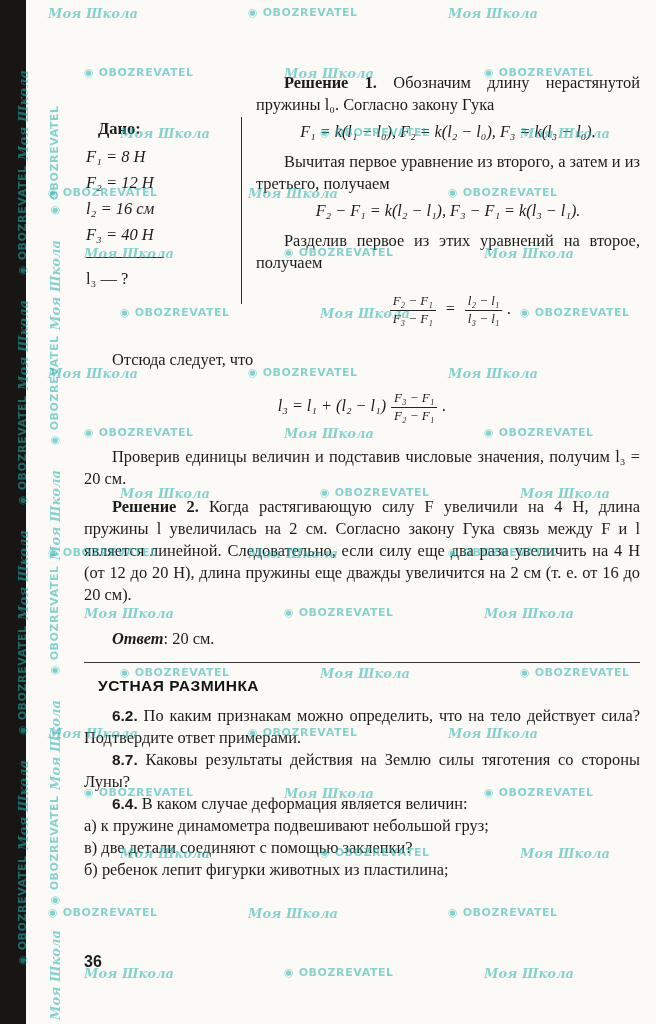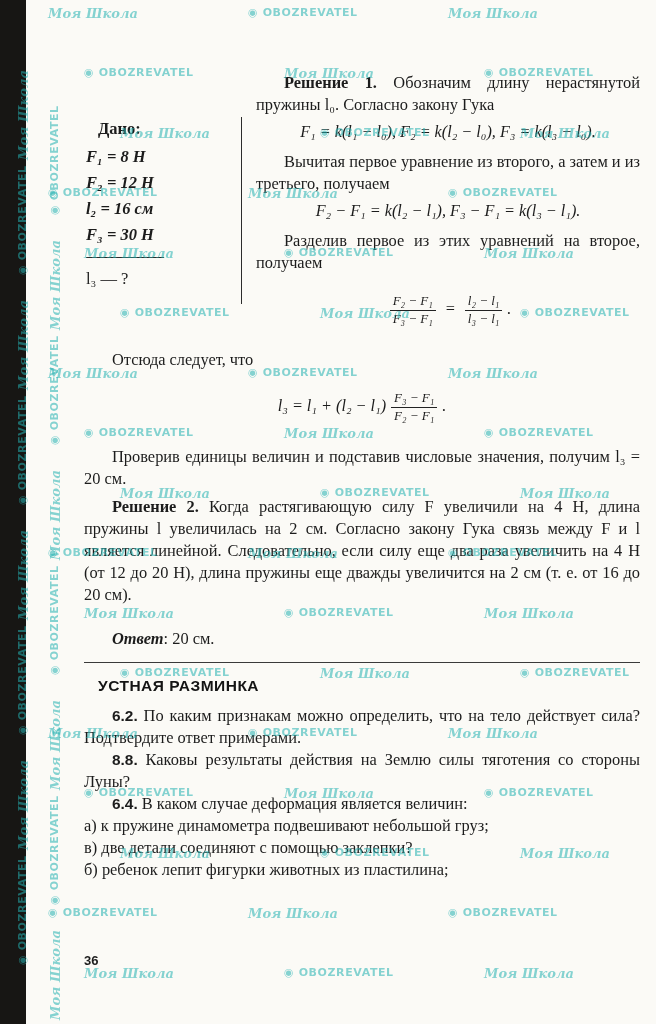--- a/index.html
+++ b/index.html
@@ -5,21 +5,21 @@
   * { margin:0; padding:0; box-sizing:border-box; }
   html,body { width:656px; height:1024px; }
   body { font-family:"Liberation Serif", serif; color:#1c1c1c; background:#e8e8e6; }
   .page { position:relative; width:656px; height:1024px; background:#fbfaf6; overflow:hidden; }
   .edge-bar { position:absolute; left:0; top:0; width:26px; height:1024px; background:#171614; }
   .content { position:absolute; left:84px; top:72px; width:556px; }
 
   .two-col { display:flex; align-items:center; }
   .given { flex:0 0 158px; width:158px; border-right:1.5px solid #2c2c2c; padding:2px 8px 12px 2px; font-size:16.5px; }
   .given-title { font-weight:bold; padding-left:12px; margin-bottom:5px; }
-  .given-line { font-style:italic; line-height:26px;font-weight:bold; }
+  .given-line { font-style:italic; line-height:26px; }
   .given-underline { border-top:1.5px solid #2c2c2c; width:78px; margin-top:9px; }
   .given-q { line-height:26px; margin-top:8px; }
 
   .solution-col { flex:1 1 auto; padding-left:14px; }
   .para { font-size:16.4px; line-height:22px; text-indent:28px; text-align:justify; }
   .eq { text-align:center; font-style:italic; font-size:16.2px; margin:7px 0 9px; }
   .frac { display:inline-block; vertical-align:middle; text-align:center; line-height:1.15; font-size:13px; margin:13px 5px; }
   .frac .num { display:block; padding:0 3px 1px; }
   .frac .den { display:block; border-top:1.2px solid #222; padding:1px 3px 0; }
   .eqsign { margin:0 4px; }
@@ -27,21 +27,21 @@
   .mt6 { margin-top:6px;font-family:Liberation Serif, serif; }
   .answer-para { margin-top:22px; }
   .answer-label { font-weight:bold; font-style:italic; }
   .lead-bold { font-weight:bold; }
 
   .rule { border:none; border-top:1.3px solid #3a3a3a; margin:12px 0 14px; }
   .warmup-heading { font-family:"Liberation Sans", sans-serif; font-size:15.5px; font-weight:bold; letter-spacing:0.5px; padding-left:14px; margin:0 0 10px; color:#141414; }
   .qnum { font-family:"Liberation Sans", sans-serif; font-weight:bold; font-size:15.4px; }
   .subitem { font-size:16.4px; line-height:22px; text-align:justify; }
 
-  .page-num { position:absolute; left:84px; top:953px; font-weight:bold; font-size:13px; font-family:"Liberation Sans", sans-serif; }
+  .page-num { position:absolute; left:84px; top:953px; font-weight:bold; font-size:16px; font-family:"Liberation Sans", sans-serif; }
 
   #watermark-layer { position:absolute; inset:0; pointer-events:none; z-index:6; }
   .wm { position:absolute; white-space:nowrap; color:var(--wm-color,#24b2b2); opacity:0.55; }
   .wm-school { font-family:"DejaVu Serif", serif; font-style:italic; font-weight:bold; font-size:13px; }
   .wm-ob { font-family:"DejaVu Sans", sans-serif; font-weight:bold; font-size:11px; letter-spacing:0.6px; }
   .wm-vert { transform:rotate(-90deg); transform-origin:left top; }
 </style>
 </head>
 <body>
 
@@ -49,21 +49,21 @@
   <div class="edge-bar"></div>
 
   <div class="content">
 
     <div class="two-col">
       <div class="given">
         <div class="given-title">Дано:</div>
         <div class="given-line">F₁ = 8 Н</div>
         <div class="given-line">F₂ = 12 Н</div>
         <div class="given-line">l₂ = 16 см</div>
-        <div class="given-line">F₃ = 30 Н</div>
+        <div class="given-line">F₃ = 40 Н</div>
         <div class="given-underline"></div>
         <div class="given-q">l₃ — ?</div>
       </div>
 
       <div class="solution-col">
         <p class="para"><b class="lead-bold">Решение 1.</b> <span>Обозначим длину нерастянутой пружины l₀. Согласно закону Гука</span></p>
         <div class="eq">F₁ = k(l₁ − l₀),  F₂ = k(l₂ − l₀),  F₃ = k(l₃ − l₀).</div>
         <p class="para">Вычитая первое уравнение из второго, а затем и из третьего, получаем</p>
         <div class="eq">F₂ − F₁ = k(l₂ − l₁),  F₃ − F₁ = k(l₃ − l₁).</div>
         <p class="para">Разделив первое из этих уравнений на второе, получаем</p>
@@ -97,21 +97,21 @@
     <hr class="rule">
 
     <h2 class="warmup-heading">УСТНАЯ РАЗМИНКА</h2>
 
 
     <div>
       <p class="para"><span class="qnum">6.2.</span> <span>По каким признакам можно определить, что на тело действует сила? Подтвердите ответ примерами.</span></p>
     </div>
 
     <div>
-      <p class="para"><span class="qnum">8.8.</span> <span>Каковы результаты действия на Землю силы тяготения со стороны Луны?</span></p>
+      <p class="para"><span class="qnum">8.7.</span> <span>Каковы результаты действия на Землю силы тяготения со стороны Луны?</span></p>
     </div>
 
     <div>
       <p class="para"><span class="qnum">6.4.</span> <span>В каком случае деформация является величин:</span></p>
       <p class="subitem">а) к пружине динамометра подвешивают небольшой груз;</p>
       <p class="subitem">в) две детали соединяют с помощью заклепки?</p>
       <p class="subitem">б) ребенок лепит фигурки животных из пластилина;</p>
     </div>
 
   </div>

